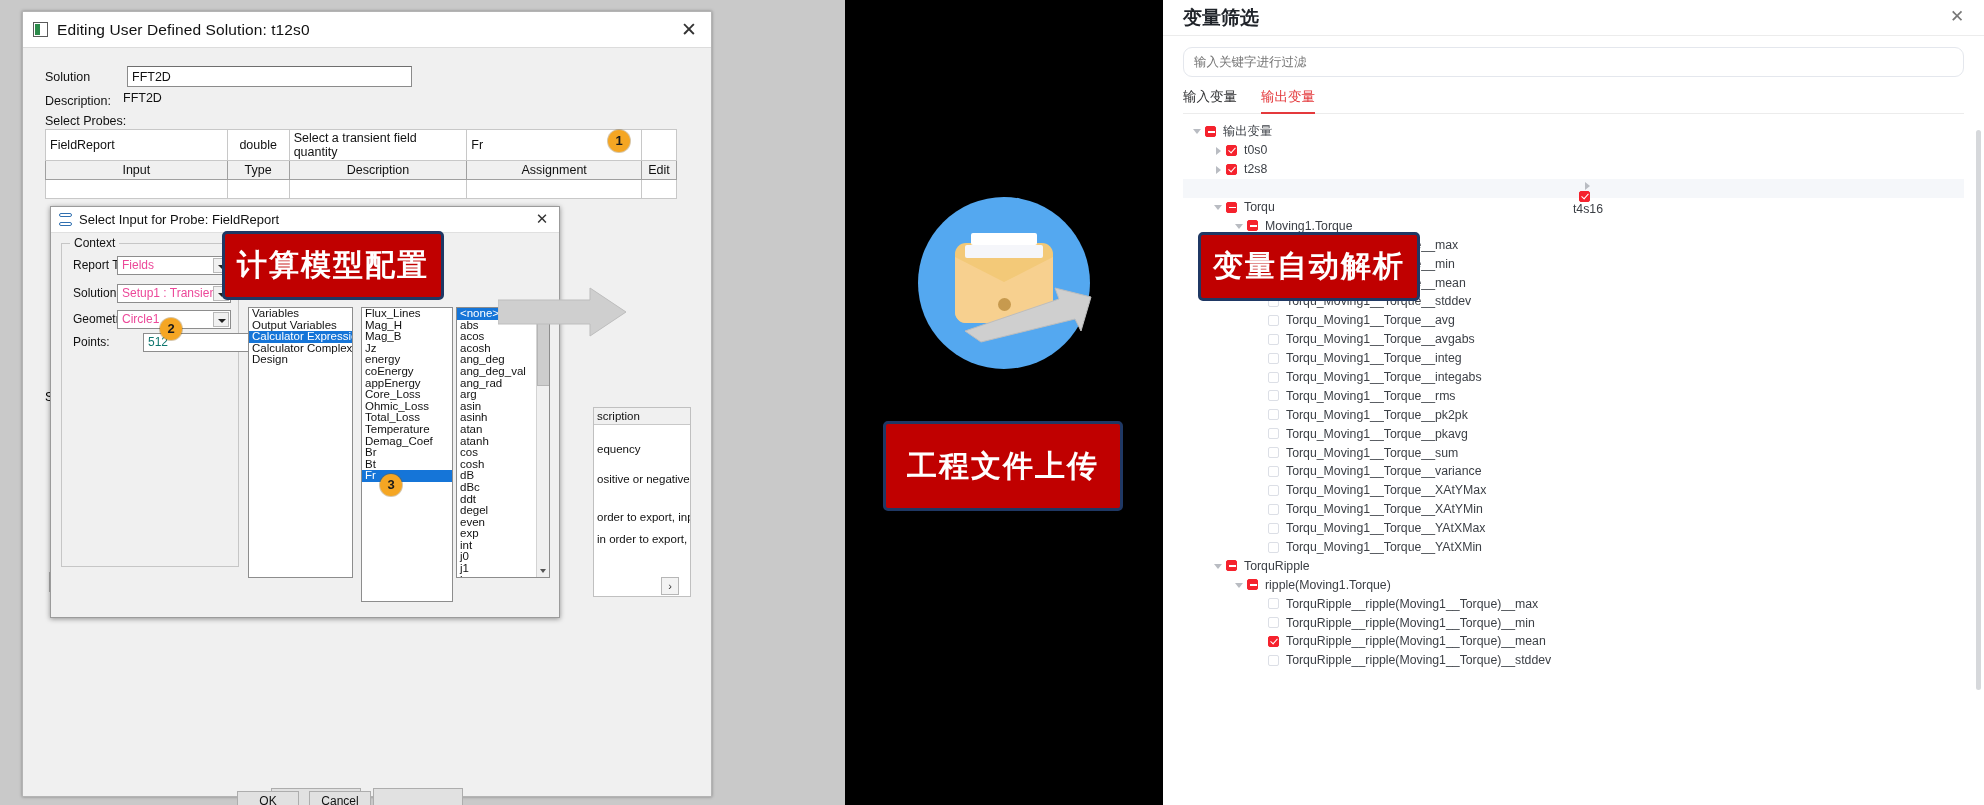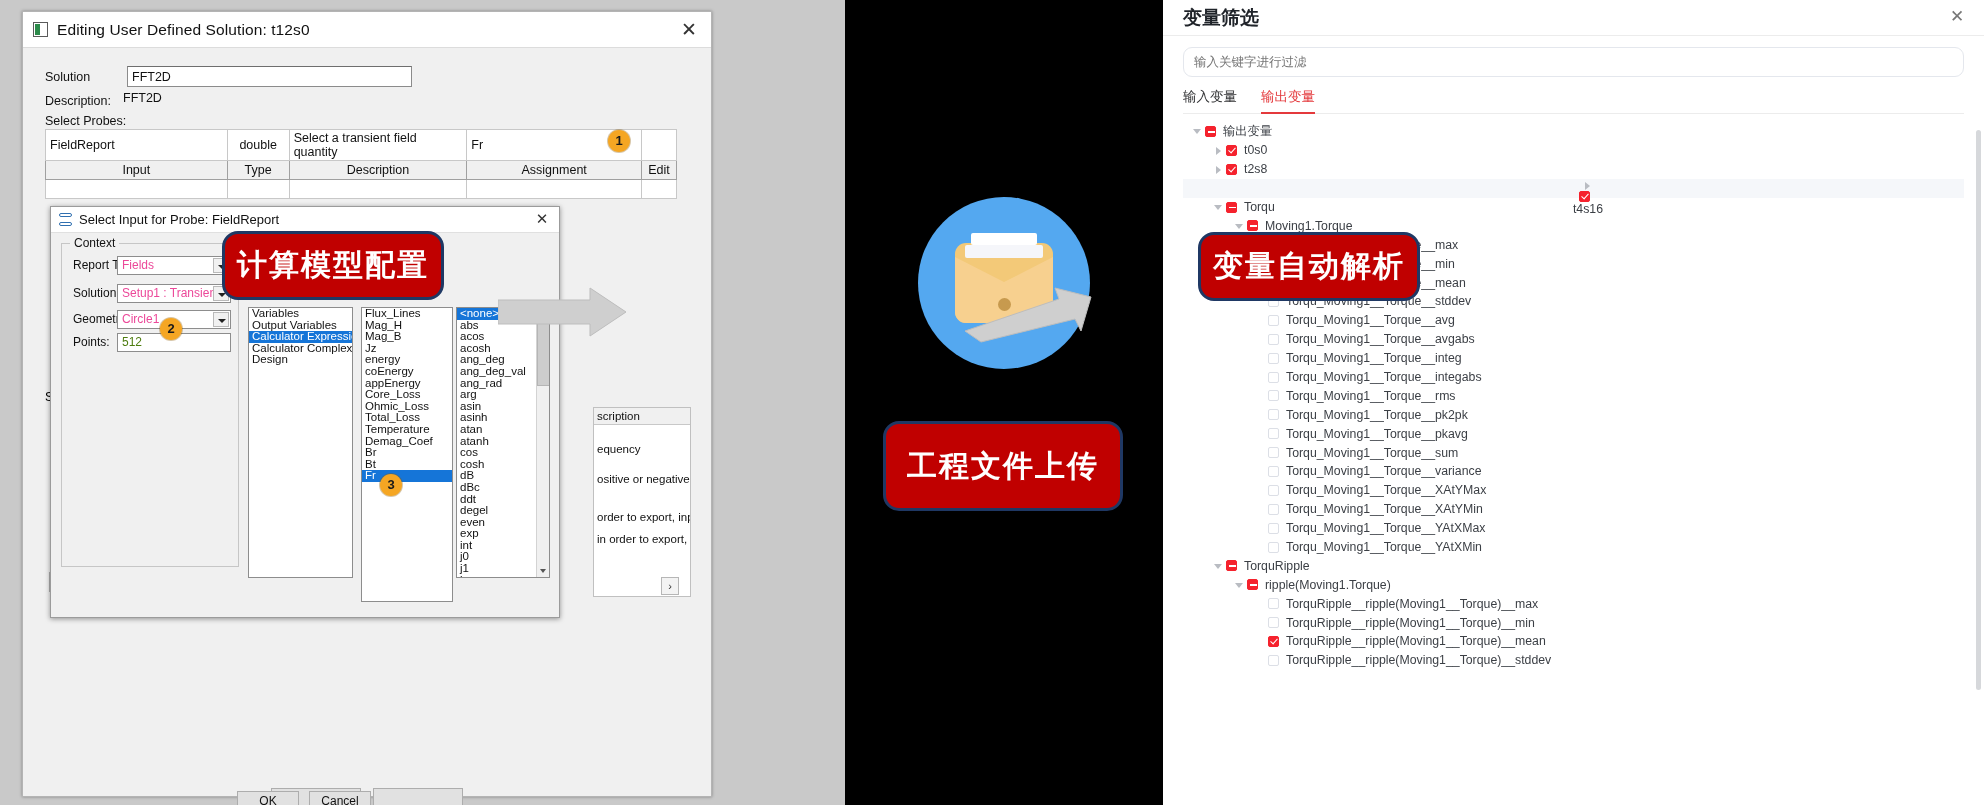--- a/index.html
+++ b/index.html
@@ -137,21 +137,21 @@
     position:absolute; right:1px; top:1px; width:16px; height:15px;
     background:#f1f1f1; border:1px solid #b9b9b9;
   }
   .combo .arrow::after{
     content:""; position:absolute; left:4px; top:6px;
     border-left:4px solid transparent; border-right:4px solid transparent;
     border-top:4px solid #222;
   }
   .txtbox{
     position:absolute; height:19px; background:#fff; border:1px solid #8d8d8d;
-    font-size:12px; color:#4d7c0f; padding:1px 4px;
+    font-size:12px; color:#0f766e; padding:1px 4px;margin-left:26px;
   }
 
   .listbox{
     position:absolute; background:#fff; border:1px solid #8d8d8d;
     overflow:hidden; font-size:11.5px; color:#111;
   }
   .listbox .it{ padding:0 3px; height:11.6px; line-height:11.6px; white-space:nowrap;}
   .listbox .it.sel{ background:#1575d8; color:#fff; }
   .lb-label{ position:absolute; font-size:12px; color:#111;margin-top:28px; }
 
@@ -186,21 +186,21 @@
   .badge{
     position:absolute; width:22px; height:22px; border-radius:50%;
     background:#f5a623; color:#1a1a1a; font-size:13px; font-weight:bold;
     text-align:center; line-height:22px;
     box-shadow:0 0 0 1px rgba(140,90,0,.35);
   }
 
   
   .callout{
     position:absolute; background:#c00000; color:#fff;
-    border:3px solid #1f3864; border-radius:16px;
+    border:3px solid #1f3864; border-radius:5px;
     display:flex; align-items:center; justify-content:center;
     font-size:30px; letter-spacing:2px; font-weight:bold;
   }
 
   
   .garrow{ position:absolute; }
 
   
   #center{
     position:absolute; left:845px; top:0; width:318px; height:805px; background:#000;

